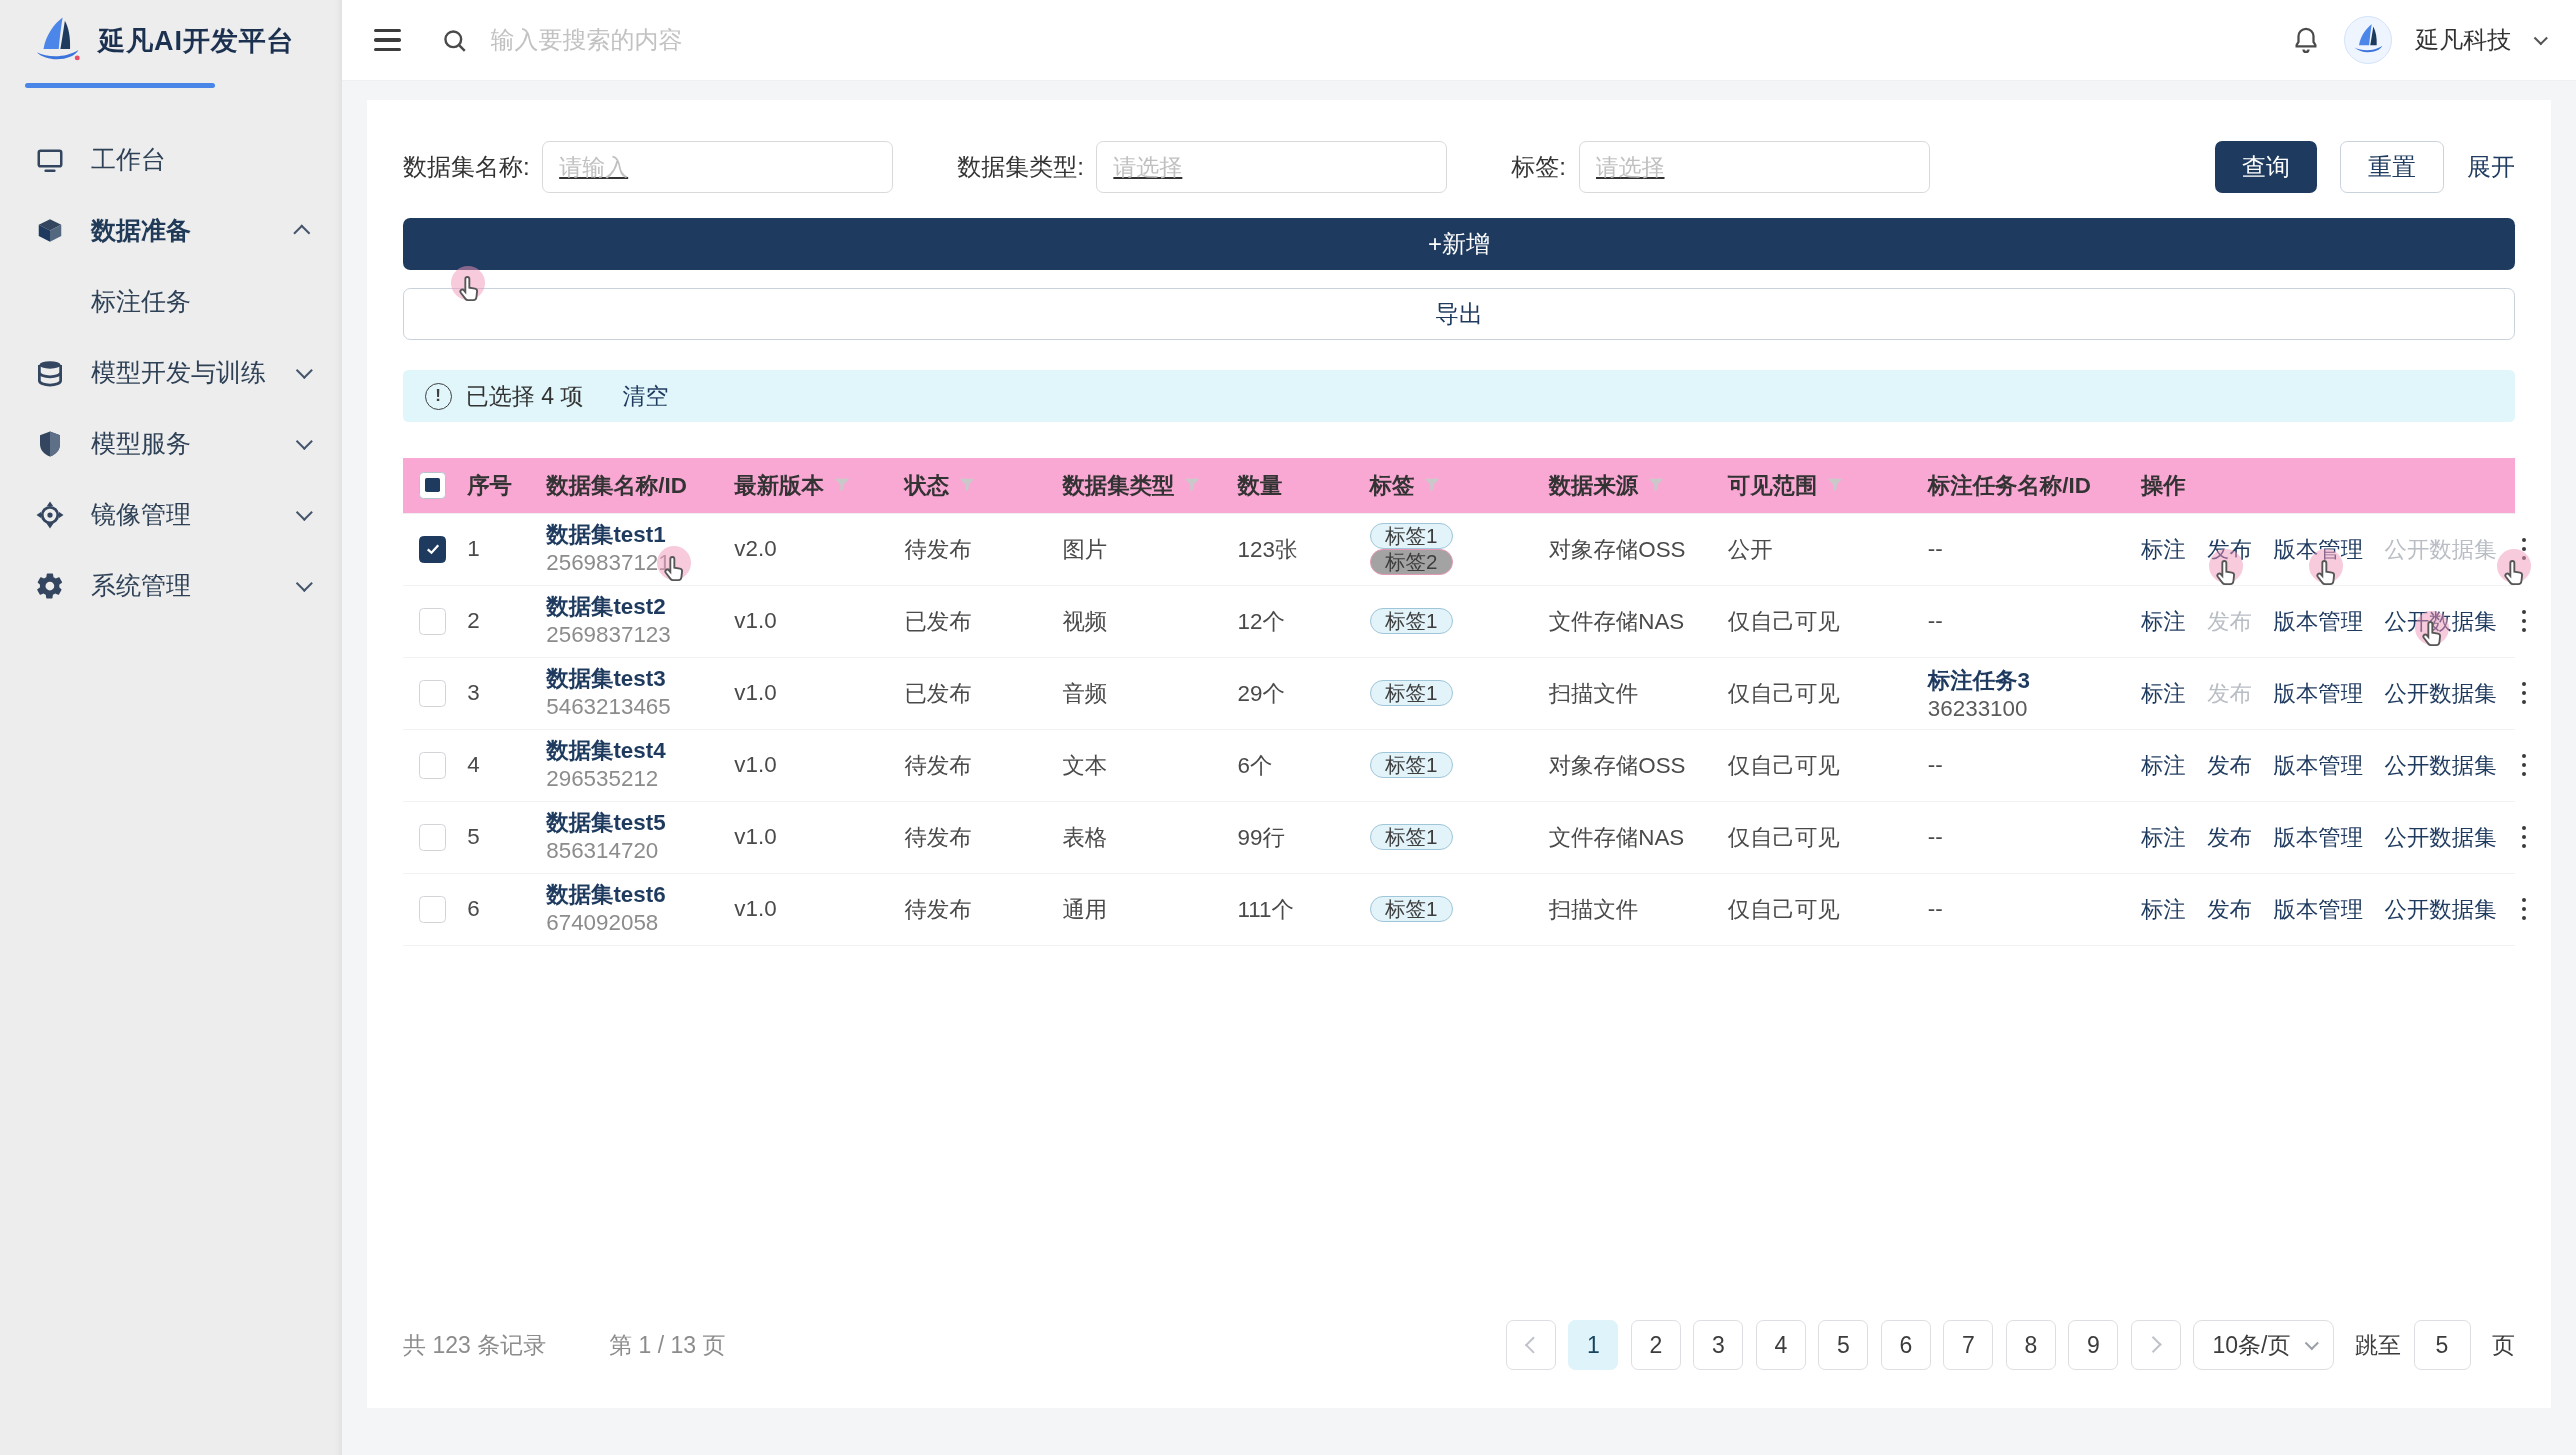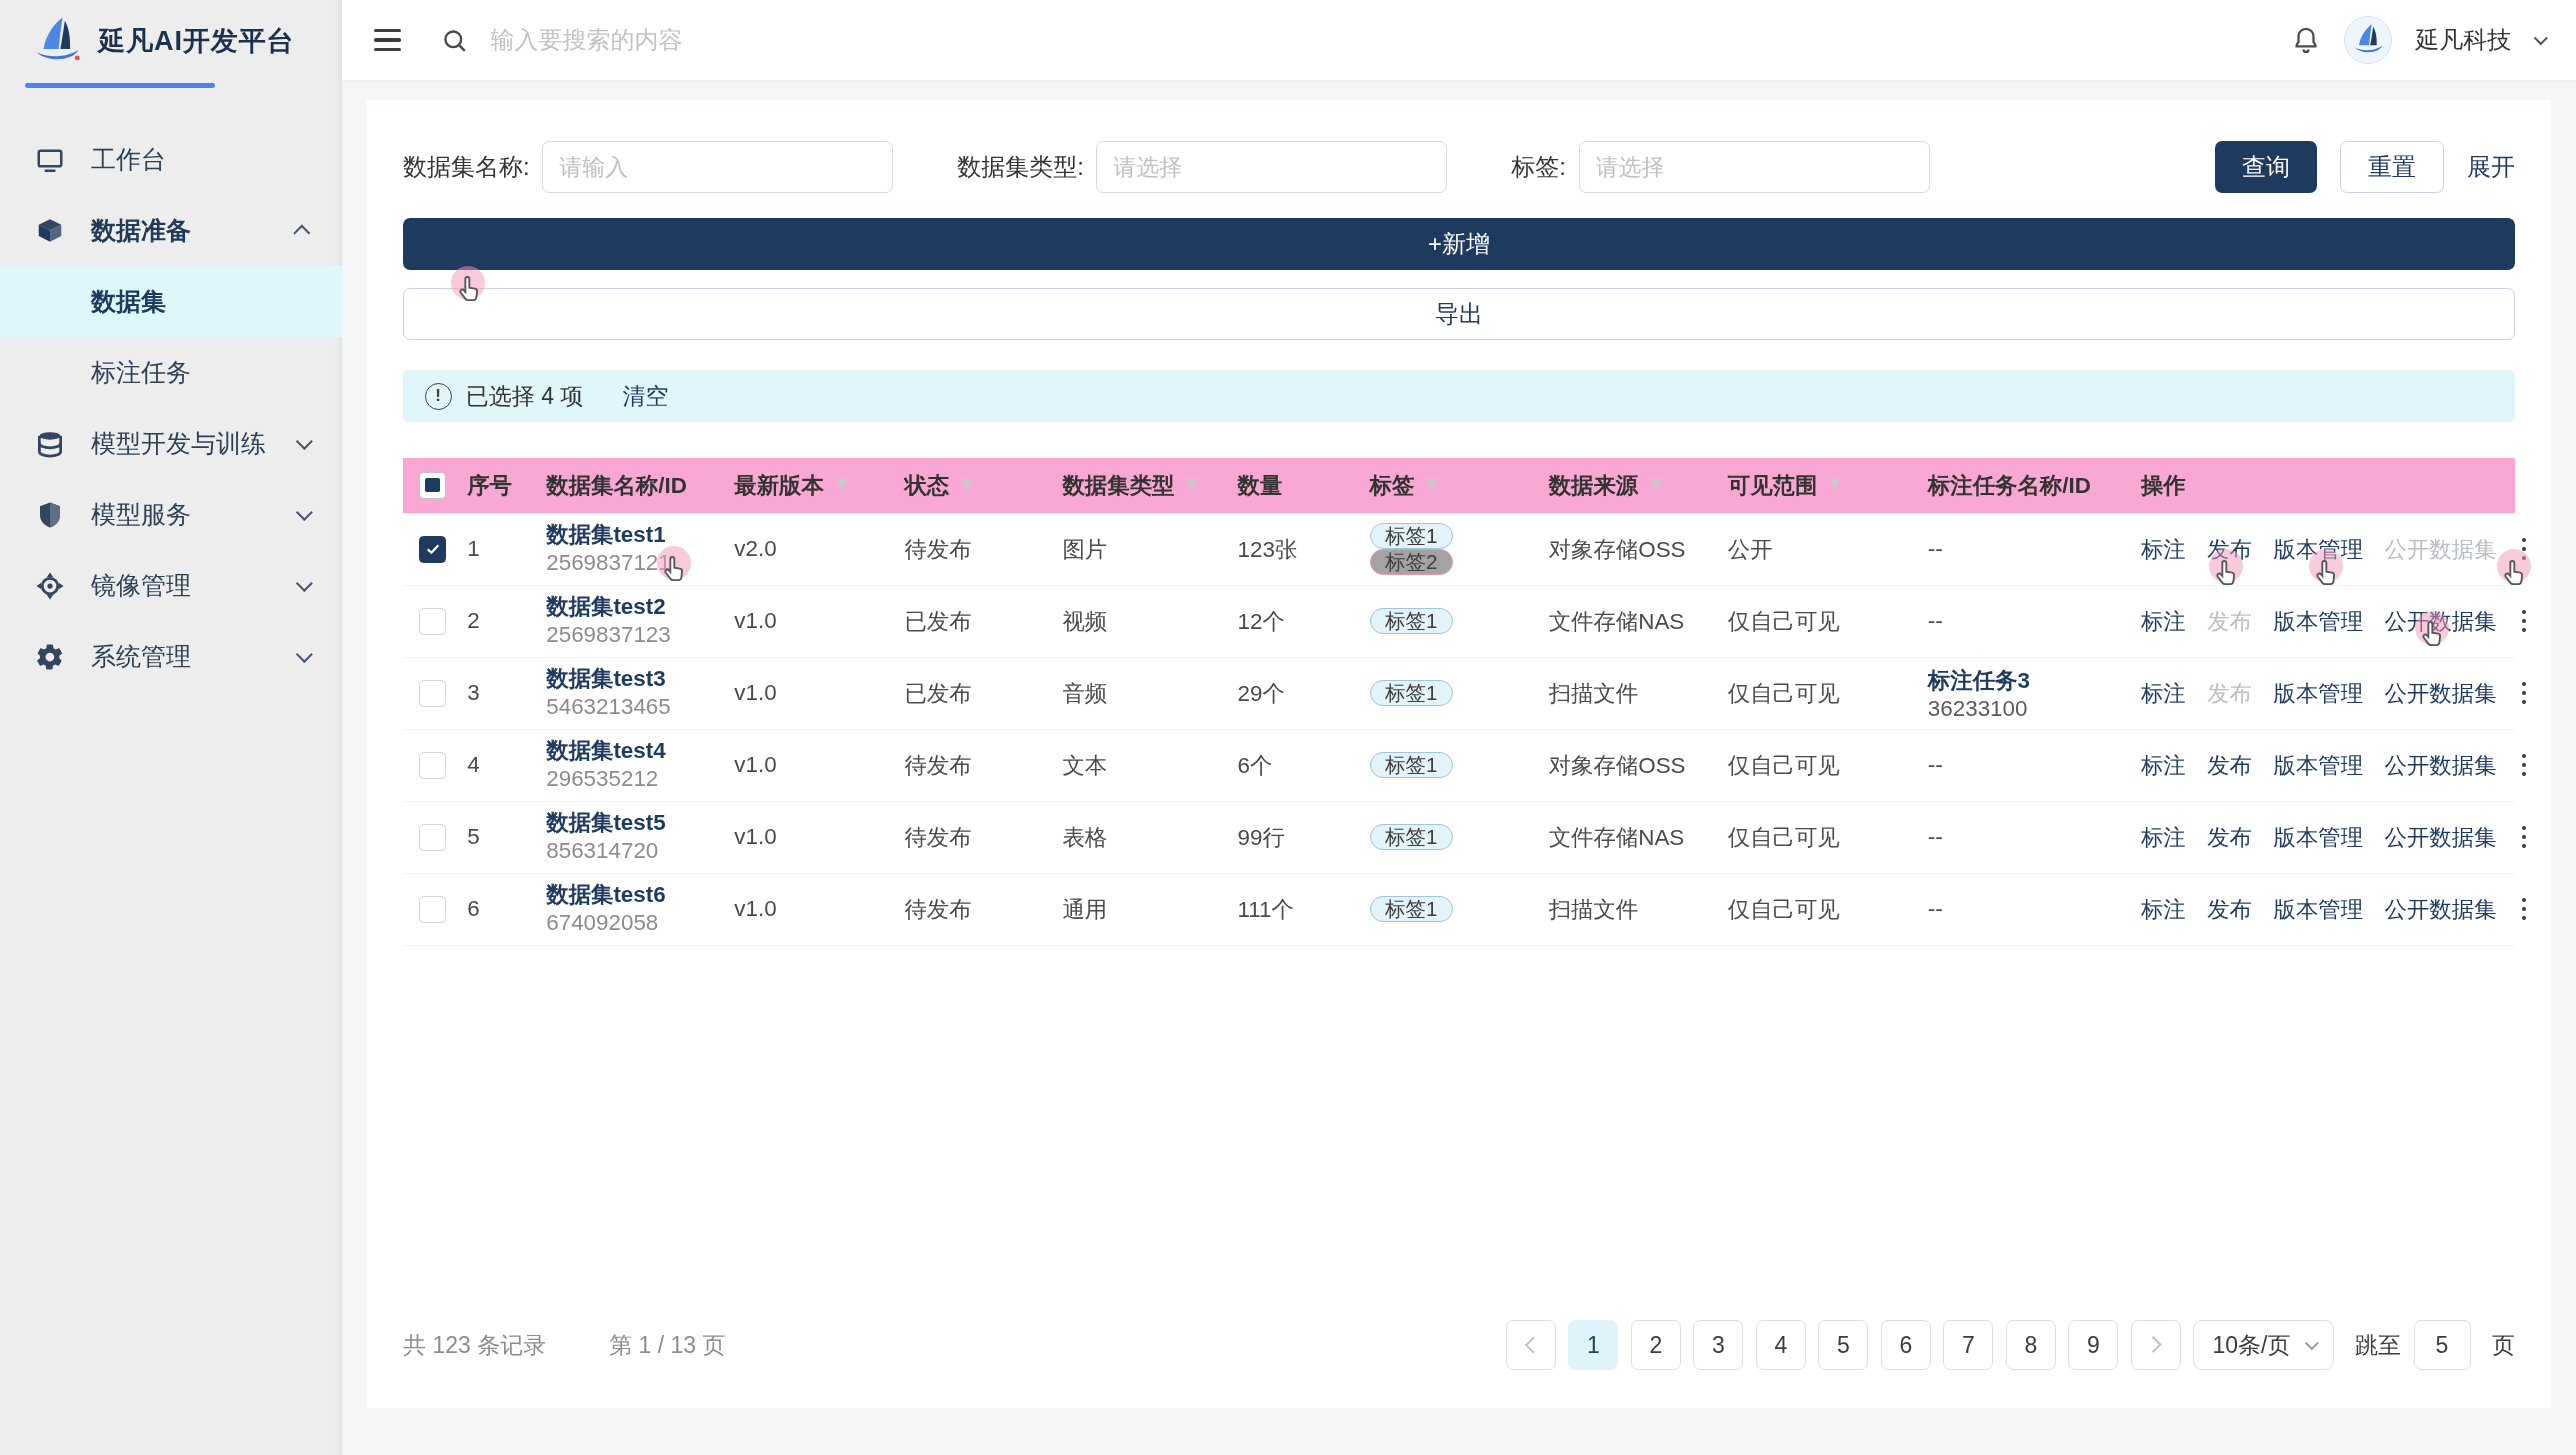--- a/index.html
+++ b/index.html
@@ -41,21 +41,21 @@
   .chev-sm { width:9.8px; height:9.8px; border-right:2.2px solid #555; border-bottom:2.2px solid #555;
     transform:rotate(45deg) translateY(-2.7px); }
 
   
   .card { position:absolute; left:367px; top:100px; width:2184px; height:1308px; background:#fff; padding:41px 36px 0; }
 
   .filter-row { display:flex; align-items:center; }
   .f-group { display:flex; align-items:center; margin-right:64px; }
   .f-label { font-size:24px; color:#333; margin-right:12.5px; white-space:nowrap; }
   .f-input { width:351px; height:52px; border:0.9px solid #d9d9d9; border-radius:7.2px; font-size:23px;
-    padding:4px 16px; color:#333; outline:none; font-family:"Liberation Sans","DejaVu Sans",sans-serif; }
+    padding:4px 16px; color:#333; outline:none; font-family:"Liberation Sans","DejaVu Sans",sans-serif;text-decoration:underline; }
   .f-input::placeholder { color:#c0c0c0; }
   .f-actions { margin-left:auto; display:flex; align-items:center; gap:23px; }
   .btn { height:52px; border-radius:7.2px; font-size:24px; padding:0 27px; cursor:pointer;
     font-family:"Liberation Sans","DejaVu Sans",sans-serif; }
   .btn-primary { background:#1e3a5f; color:#fff; border:none; }
   .btn-plain { background:#fff; border:0.9px solid #c9d2dc; color:#1e3a5f; }
   .link-navy { color:#1e3a5f; font-size:24px; cursor:pointer; white-space:nowrap; }
 
   .toolbar-row { margin-top:25px; display:flex; gap:18px;flex-direction:column; }
   .btn-add { position:relative; }
@@ -151,21 +151,20 @@
         <span class="nav-icon">
           <svg viewBox="0 0 24 24">
             <path d="M12 2.5 21 7l-9 4.5L3 7Z" fill="#33455f"></path>
             <path d="M3 7l9 4.5v9L3 16Z" fill="#1f3a5f"></path>
             <path d="M21 7l-9 4.5v9l9-4.5Z" fill="#53677f"></path>
           </svg>
         </span>
         <span class="nav-label">数据准备</span>
         <span class="chev up"></span>
       </div>
-      <div class="nav-sub active">数据集</div>
       <div class="nav-sub">标注任务</div>
       <div class="nav-item">
         <span class="nav-icon">
           <svg viewBox="0 0 24 24">
             <ellipse cx="12" cy="5.5" rx="8.5" ry="3" fill="#33455f"></ellipse>
             <path d="M3.5 5.5v12.7c0 1.9 3.8 3.4 8.5 3.4s8.5-1.5 8.5-3.4V5.5" fill="none" stroke="#33455f" stroke-width="2.2"></path>
             <path d="M3.5 11.6c0 1.9 3.8 3.4 8.5 3.4s8.5-1.5 8.5-3.4" fill="none" stroke="#33455f" stroke-width="2.2"></path>
           </svg>
         </span>
         <span class="nav-label">模型开发与训练</span>

